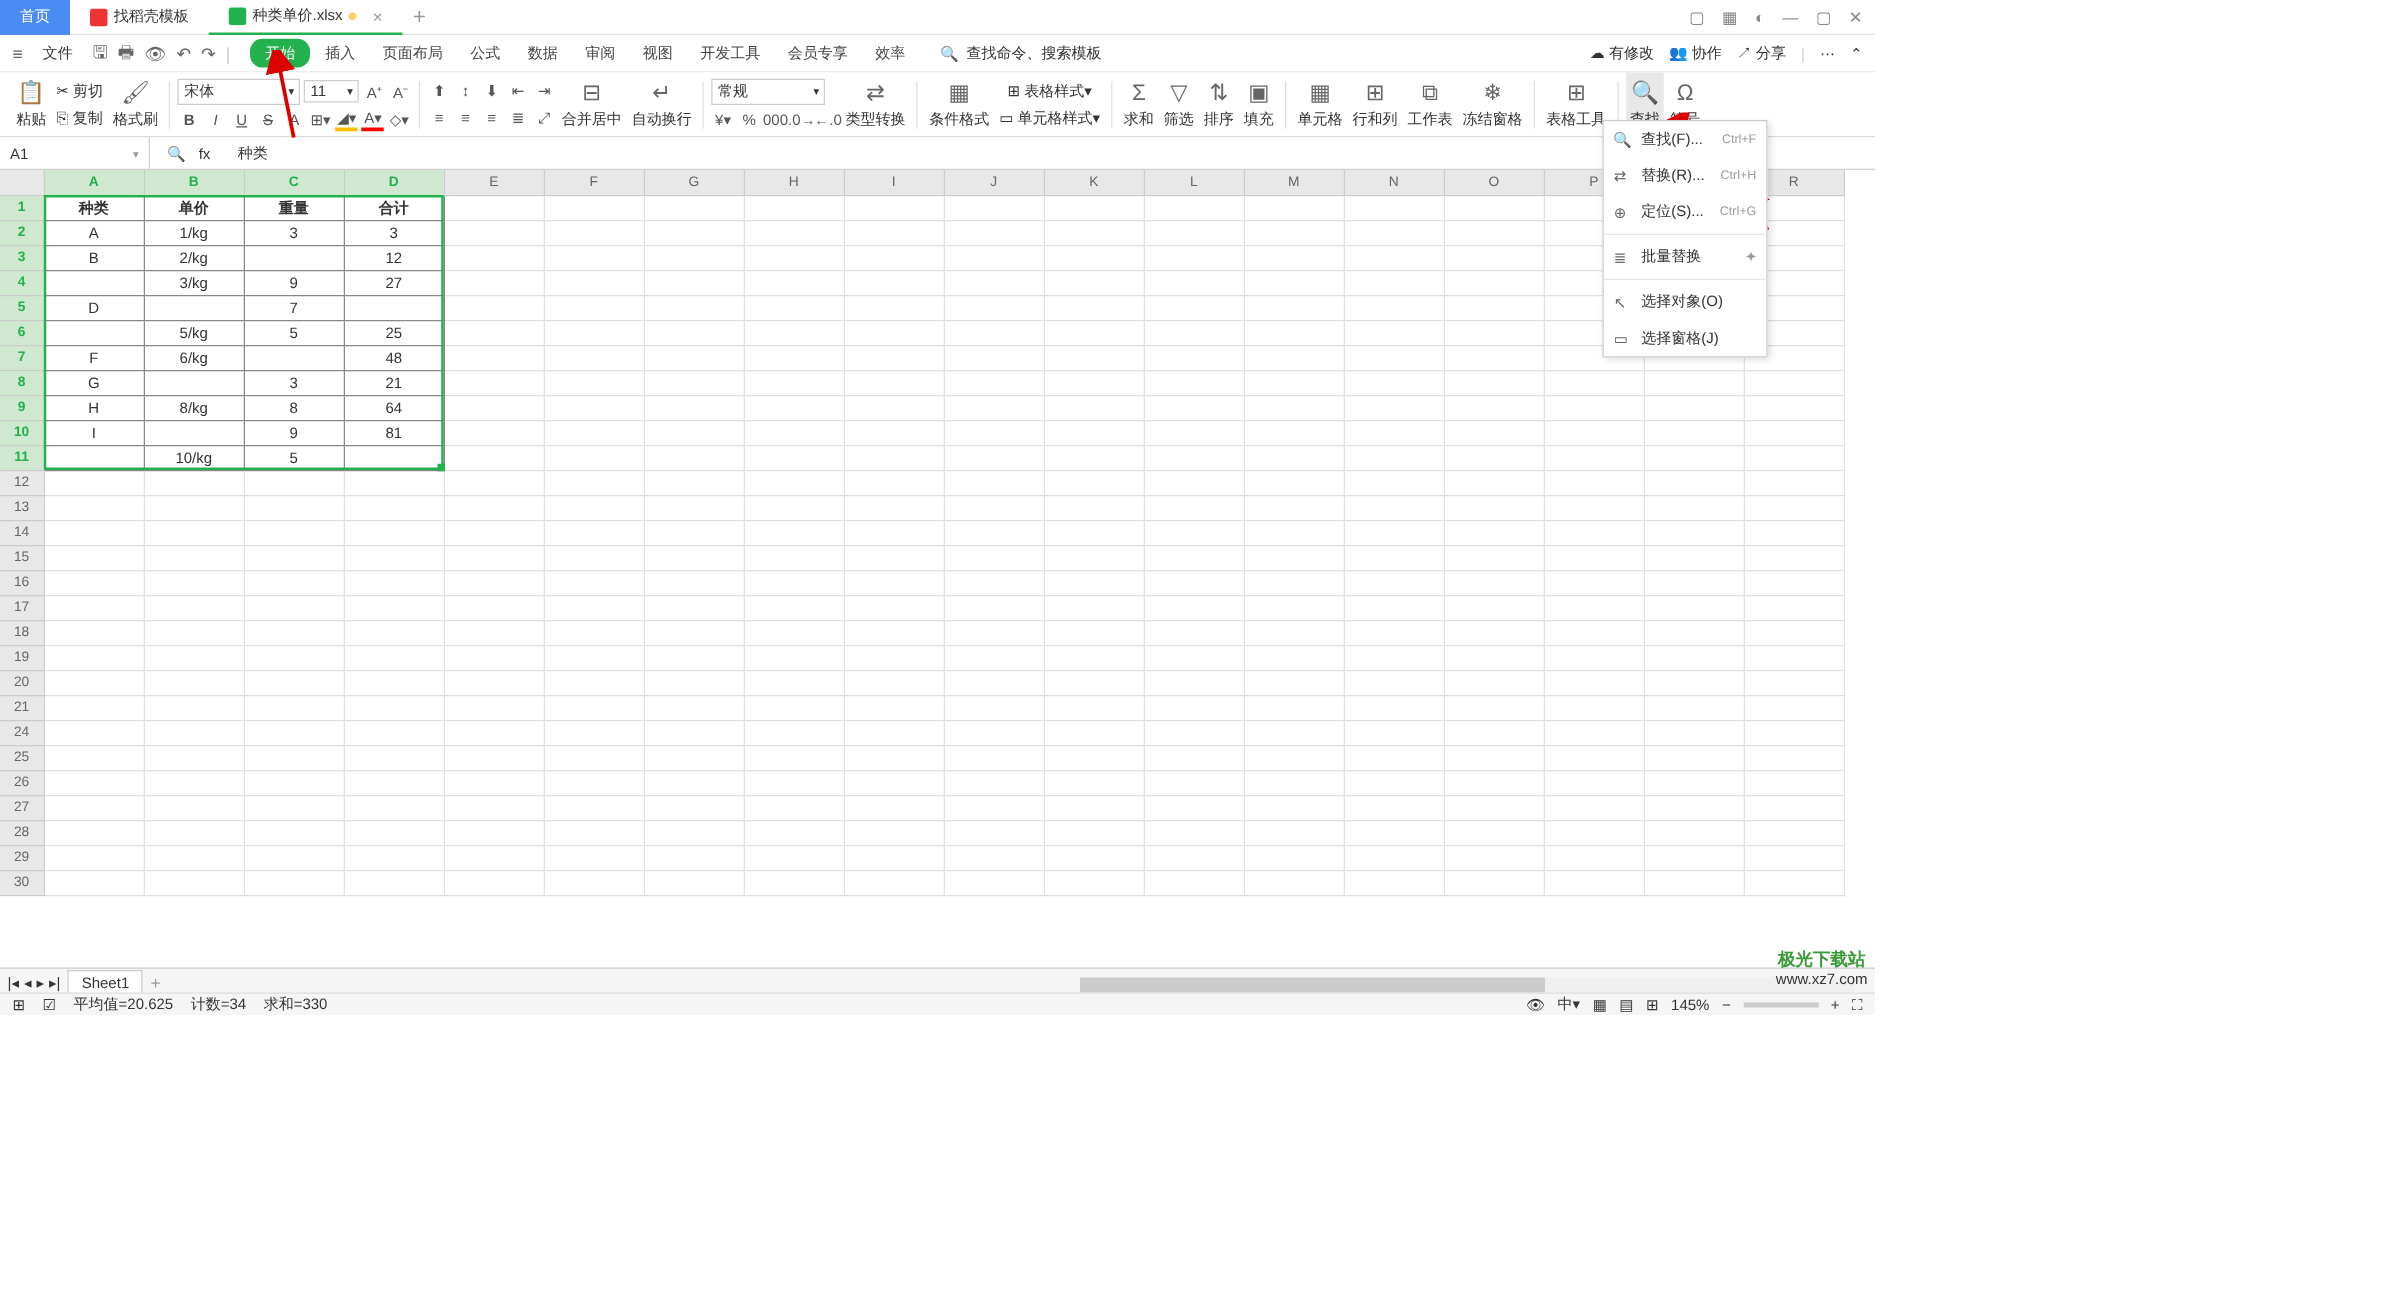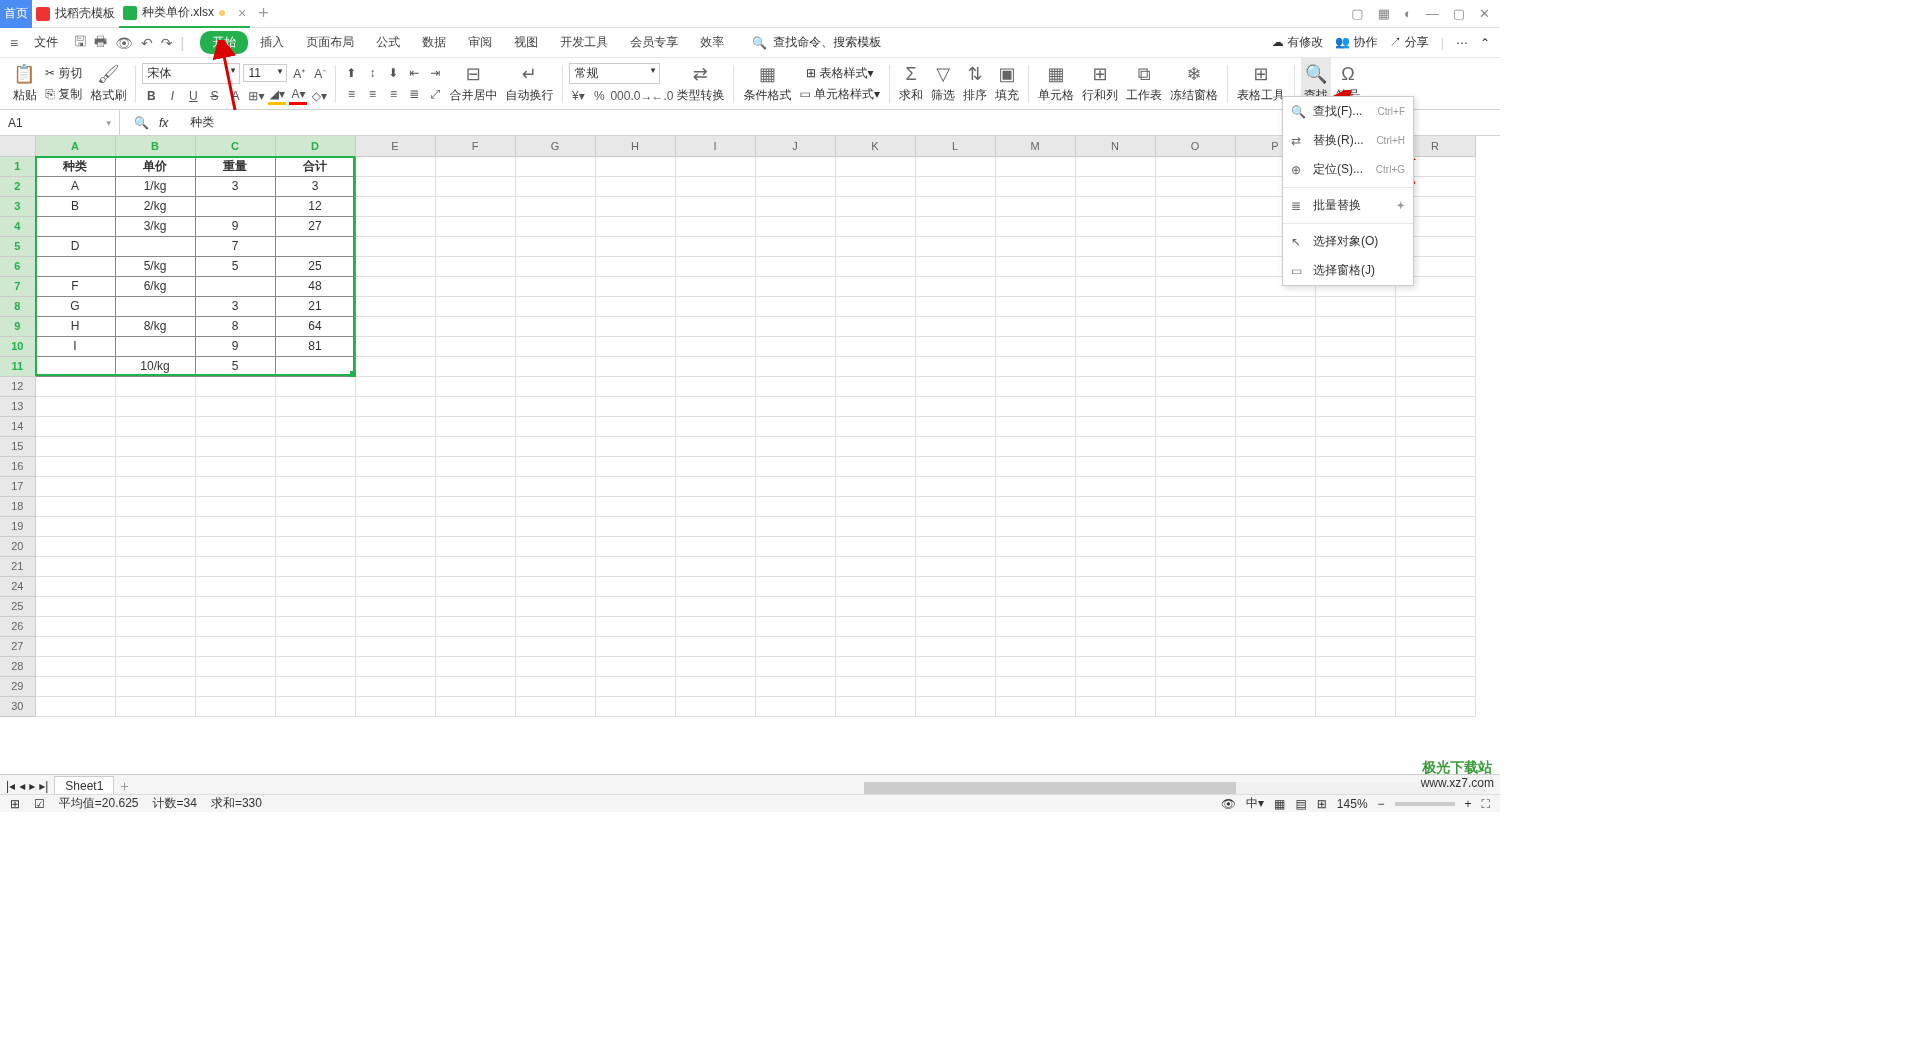--- a/index.html
+++ b/index.html
@@ -1,18 +1,18 @@
 <!DOCTYPE html>
 <html><head>
 <meta charset="utf-8">
 <style>
 *{margin:0;padding:0;box-sizing:border-box;font-family:"Microsoft YaHei",Arial,sans-serif;font-size:12px;color:#333}
 body{background:#fff;overflow:hidden;width:1500px;height:812px;position:relative}
 .titlebar{height:28px;background:#fff;display:flex;align-items:center;border-bottom:1px solid #e0e0e0}
-.tab{height:28px;padding:0 4px;display:flex;align-items:center;gap:5px;cursor:pointer;font-size:12px}
+.tab{height:28px;padding:0 16px;display:flex;align-items:center;gap:5px;cursor:pointer;font-size:12px}
 .tab.home{background:#4b8bf4;color:#fff}
 .tab .ico{width:14px;height:14px;display:inline-block}
 .tab .dot{width:6px;height:6px;border-radius:50%;background:#fc6}
 .tab .close{margin-left:8px;color:#999;font-size:14px}
 .tab.newtab{padding:0 8px;color:#999;font-size:18px}
 .winctrl{margin-left:auto;display:flex;gap:14px;padding-right:10px;align-items:center}
 .winctrl span{color:#888;cursor:pointer;font-size:13px}
 .menubar{height:30px;display:flex;align-items:center;padding:0 10px;gap:2px;border-bottom:1px solid #e8e8e8}
 .hamburger{font-size:14px;color:#666;margin-right:6px}
 .menubar .mfile{padding:3px 8px}
@@ -22,21 +22,21 @@
 .mtab.active{background:#22b14c;color:#fff;border-radius:10px;padding:3px 12px}
 .search-in{margin-left:16px;display:flex;align-items:center;gap:6px;color:#bbb;font-size:11px}
 .right-menu{margin-left:auto;display:flex;gap:12px;align-items:center;color:#666;font-size:11px}
 .right-menu span{cursor:pointer}
 .ribbon{height:52px;display:flex;align-items:center;padding:0 10px;gap:2px;border-bottom:1px solid #d0d0d0;background:#fff}
 .rgroup{display:flex;flex-direction:column;align-items:center;justify-content:center;gap:2px;height:100%;font-size:11px;color:#555;padding:0 3px}
 .rgroup .ricon{font-size:18px;color:#666}
 .sep{width:1px;height:38px;background:#e0e0e0;margin:0 4px}
 .fontbox{display:flex;flex-direction:column;gap:3px}
 .fontrow{display:flex;gap:3px;align-items:center}
-.dd{border:1px solid #ccc;padding:1px 4px;font-size:11px;background:#fff;display:flex;gap:4px}
+.dd{border:1px solid #ccc;padding:1px 4px;font-size:11px;background:#fff;display:flex;align-items:center;gap:4px}
 .dd.fname{width:98px}
 .dd.fsize{width:44px}
 .btn-sm{width:18px;height:18px;display:flex;align-items:center;justify-content:center;cursor:pointer;color:#555;font-size:12px}
 .btn-sm.bold{font-weight:bold}
 .btn-sm.italic{font-style:italic}
 .btn-sm.underline{text-decoration:underline}
 .btn-sm.strike{text-decoration:line-through}
 .alignbox{display:flex;flex-direction:column;gap:3px}
 .alignrow{display:flex;gap:3px}
 .namebox-row{height:26px;display:flex;align-items:center;border-bottom:1px solid #d0d0d0;background:#fff}
@@ -277,21 +277,21 @@
     </div>
 </div>
 
 <div class="namebox-row">
   <div class="namebox">
       <span>A1</span>
       <span class="arr">▾</span>
     </div>
   <div class="fx-area">
     <span>🔍</span>
-    <span style="font-style:italic">fx</span>
+    <span style="">fx</span>
   </div>
   <div class="fx-input">种类</div>
 </div>
 
 <div class="sheet-area" id="sheet-area" style="height:634px">
   <table class="grid-table" id="grid">
       <tbody>
         <tr>
           <th class="corner"></th>
           <th class="colh sel" style="width:80px">A</th>

